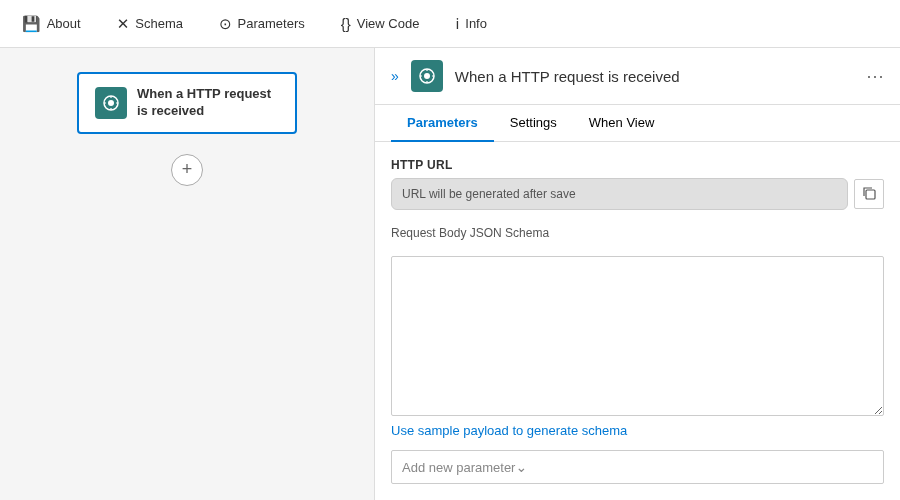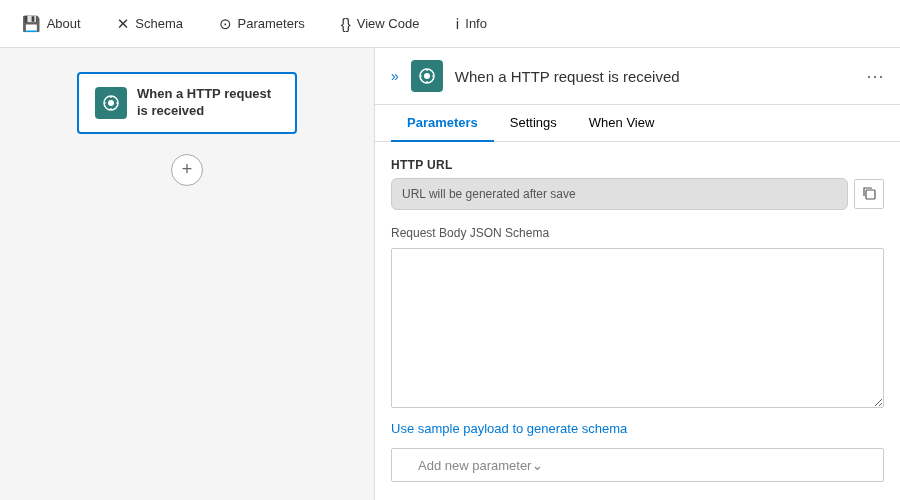--- a/index.html
+++ b/index.html
@@ -207,50 +207,50 @@
       justify-content: center;
       cursor: pointer;
       color: #555;
       font-size: 14px;
       flex-shrink: 0;
     }
 
     .schema-label {
       font-size: 12px;
       color: #555;
-      margin-bottom: 8px;
+      margin-bottom: 16px;
     }
 
     .schema-textarea {
       width: 100%;
       height: 160px;
       border: 1px solid #ccc;
       border-radius: 2px;
       resize: vertical;
       padding: 8px;
       font-size: 12px;
       background: #fff;
     }
 
     .sample-payload-link {
       color: #0078d4;
       text-decoration: none;
       font-size: 13px;
       cursor: pointer;
       display: block;
-      margin-top: 10px;
+      margin-top: 4px;
       margin-bottom: 12px;
     }
 
     .add-param-row {
       display: flex;
       align-items: center;
       border: 1px solid #ccc;
       border-radius: 2px;
-      padding: 8px 26px;
+      padding: 8px 10px;
       color: #888;
       font-size: 13px;
       cursor: pointer;
     }
     .chevron-down { font-size: 14px; color: #888; }
   </style>
 </head>
 <body>
 
 <div class="toolbar">

